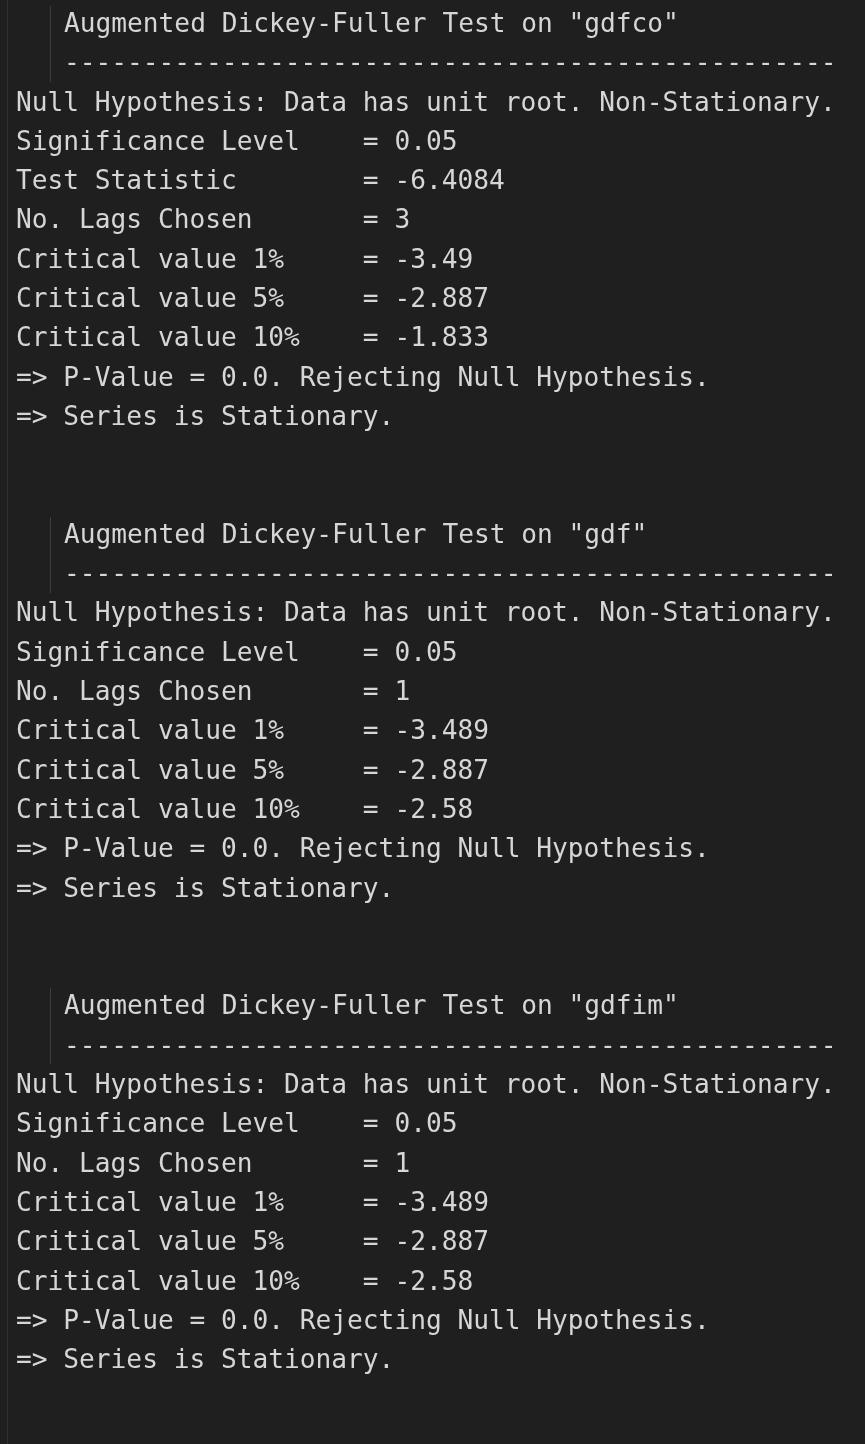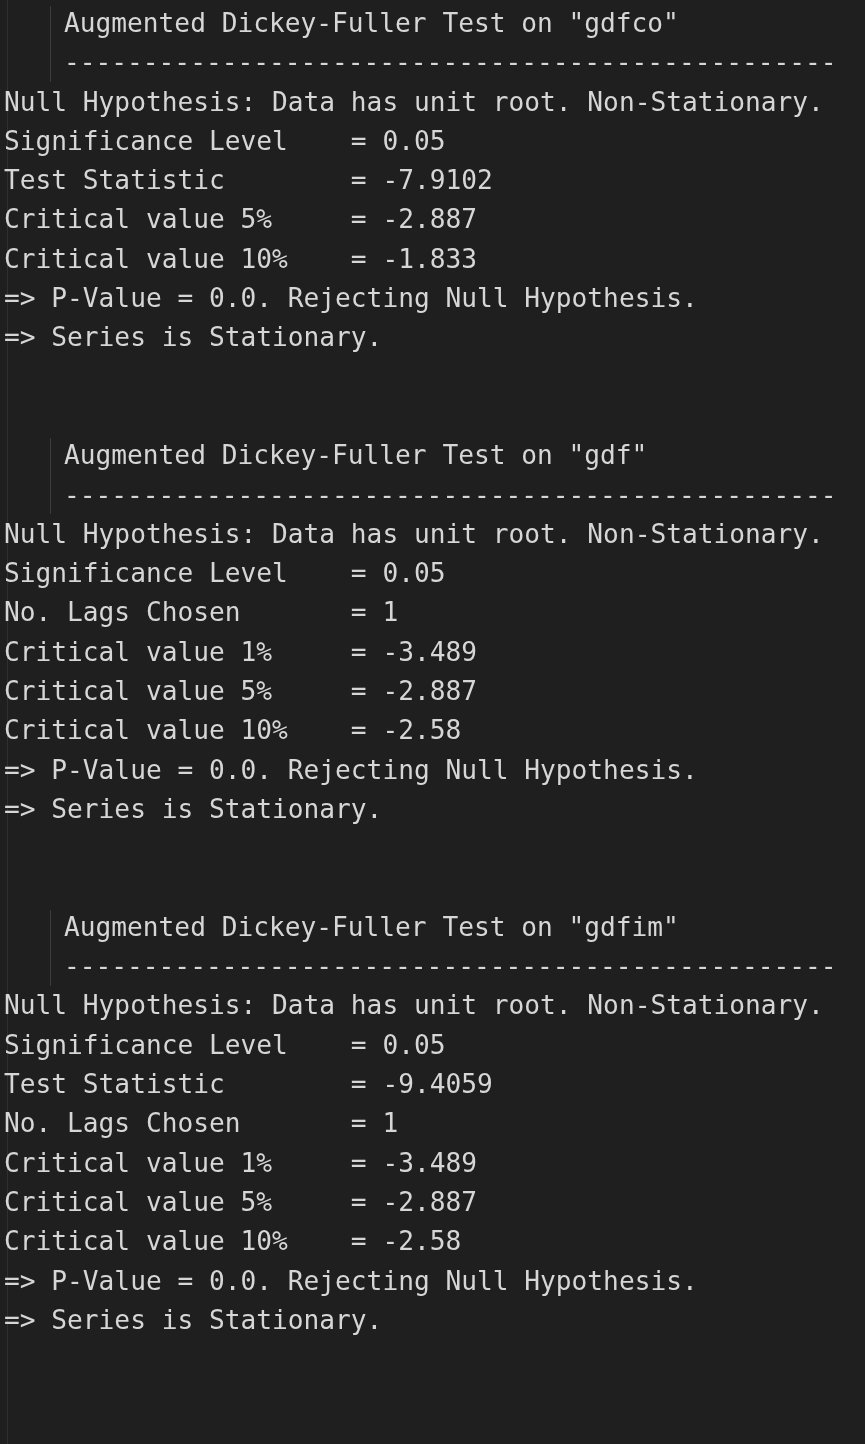--- a/index.html
+++ b/index.html
@@ -48,21 +48,21 @@
     left: 50px;
     top: 2px;
     width: 1px;
     height: 76px;
     background: #3d3d3d;
   }
 
   .line {
     white-space: pre;
     height: 39.3px;
-    padding-left: 4px;
+    padding-left: 16px;
   }
 
   .line.indented {
     padding-left: 64px;
   }
 
   .blank {
     height: 39.3px;
   }
 
@@ -76,21 +76,23 @@
 <div id="console">
 
   <div id="gutter-rule"></div>
 
   <div class="block">
     <div class="indent-guide"></div>
     <div class="line indented">Augmented Dickey-Fuller Test on "gdfco"</div>
     <div class="line indented rule-line">-------------------------------------------------</div>
     <div class="line">Null Hypothesis: Data has unit root. Non-Stationary.</div>
     <div class="line">Significance Level    = 0.05</div>
-    <div class="line">Test Statistic        = -7.9102</div>
+    <div class="line">Test Statistic        = -6.4084</div>
+    <div class="line">No. Lags Chosen       = 3</div>
+    <div class="line">Critical value 1%     = -3.49</div>
     <div class="line">Critical value 5%     = -2.887</div>
     <div class="line">Critical value 10%    = -1.833</div>
     <div class="line">=&gt; P-Value = 0.0. Rejecting Null Hypothesis.</div>
     <div class="line">=&gt; Series is Stationary.</div>
   </div>
 
   <div class="blank"></div>
   <div class="blank"></div>
 
   <div class="block">
@@ -109,21 +111,20 @@
 
   <div class="blank"></div>
   <div class="blank"></div>
 
   <div class="block">
     <div class="indent-guide"></div>
     <div class="line indented">Augmented Dickey-Fuller Test on "gdfim"</div>
     <div class="line indented rule-line">-------------------------------------------------</div>
     <div class="line">Null Hypothesis: Data has unit root. Non-Stationary.</div>
     <div class="line">Significance Level    = 0.05</div>
-    <div class="line">Test Statistic        = -9.4059</div>
     <div class="line">No. Lags Chosen       = 1</div>
     <div class="line">Critical value 1%     = -3.489</div>
     <div class="line">Critical value 5%     = -2.887</div>
     <div class="line">Critical value 10%    = -2.58</div>
     <div class="line">=&gt; P-Value = 0.0. Rejecting Null Hypothesis.</div>
     <div class="line">=&gt; Series is Stationary.</div>
   </div>
 
 </div>
 

